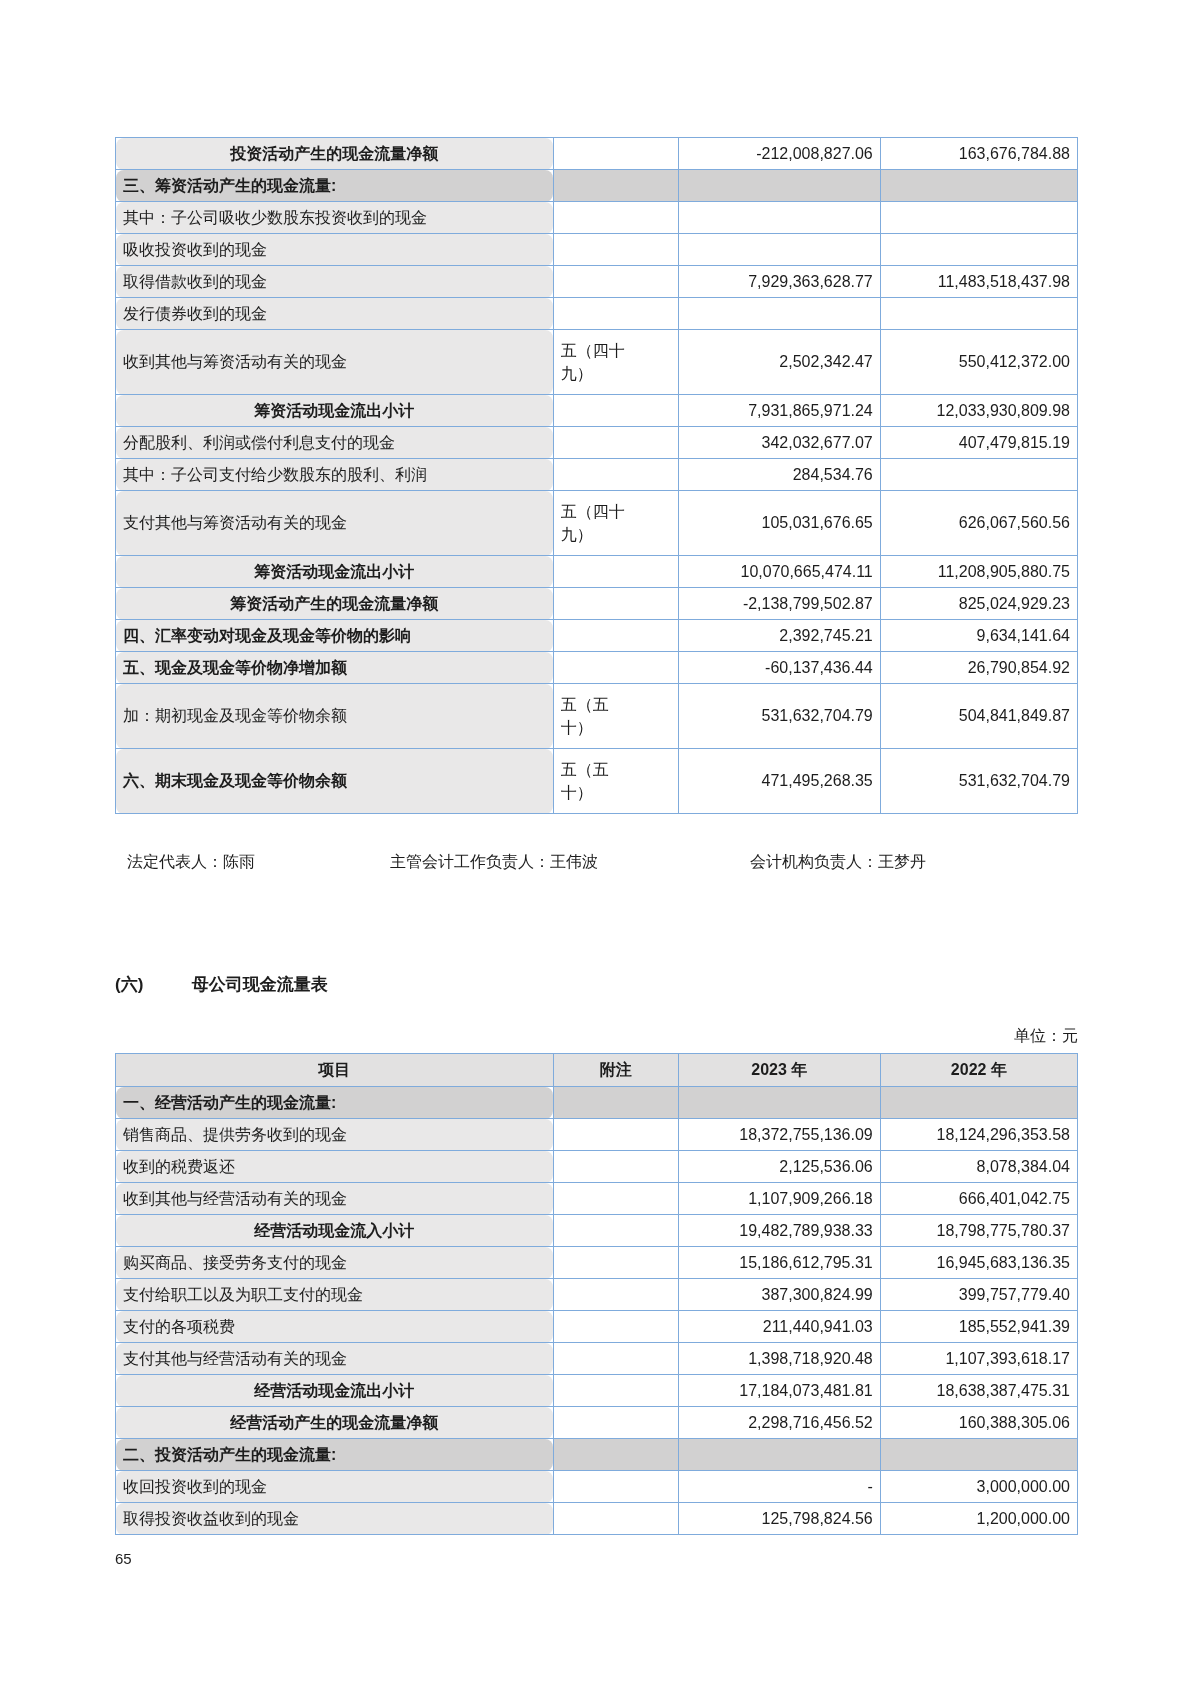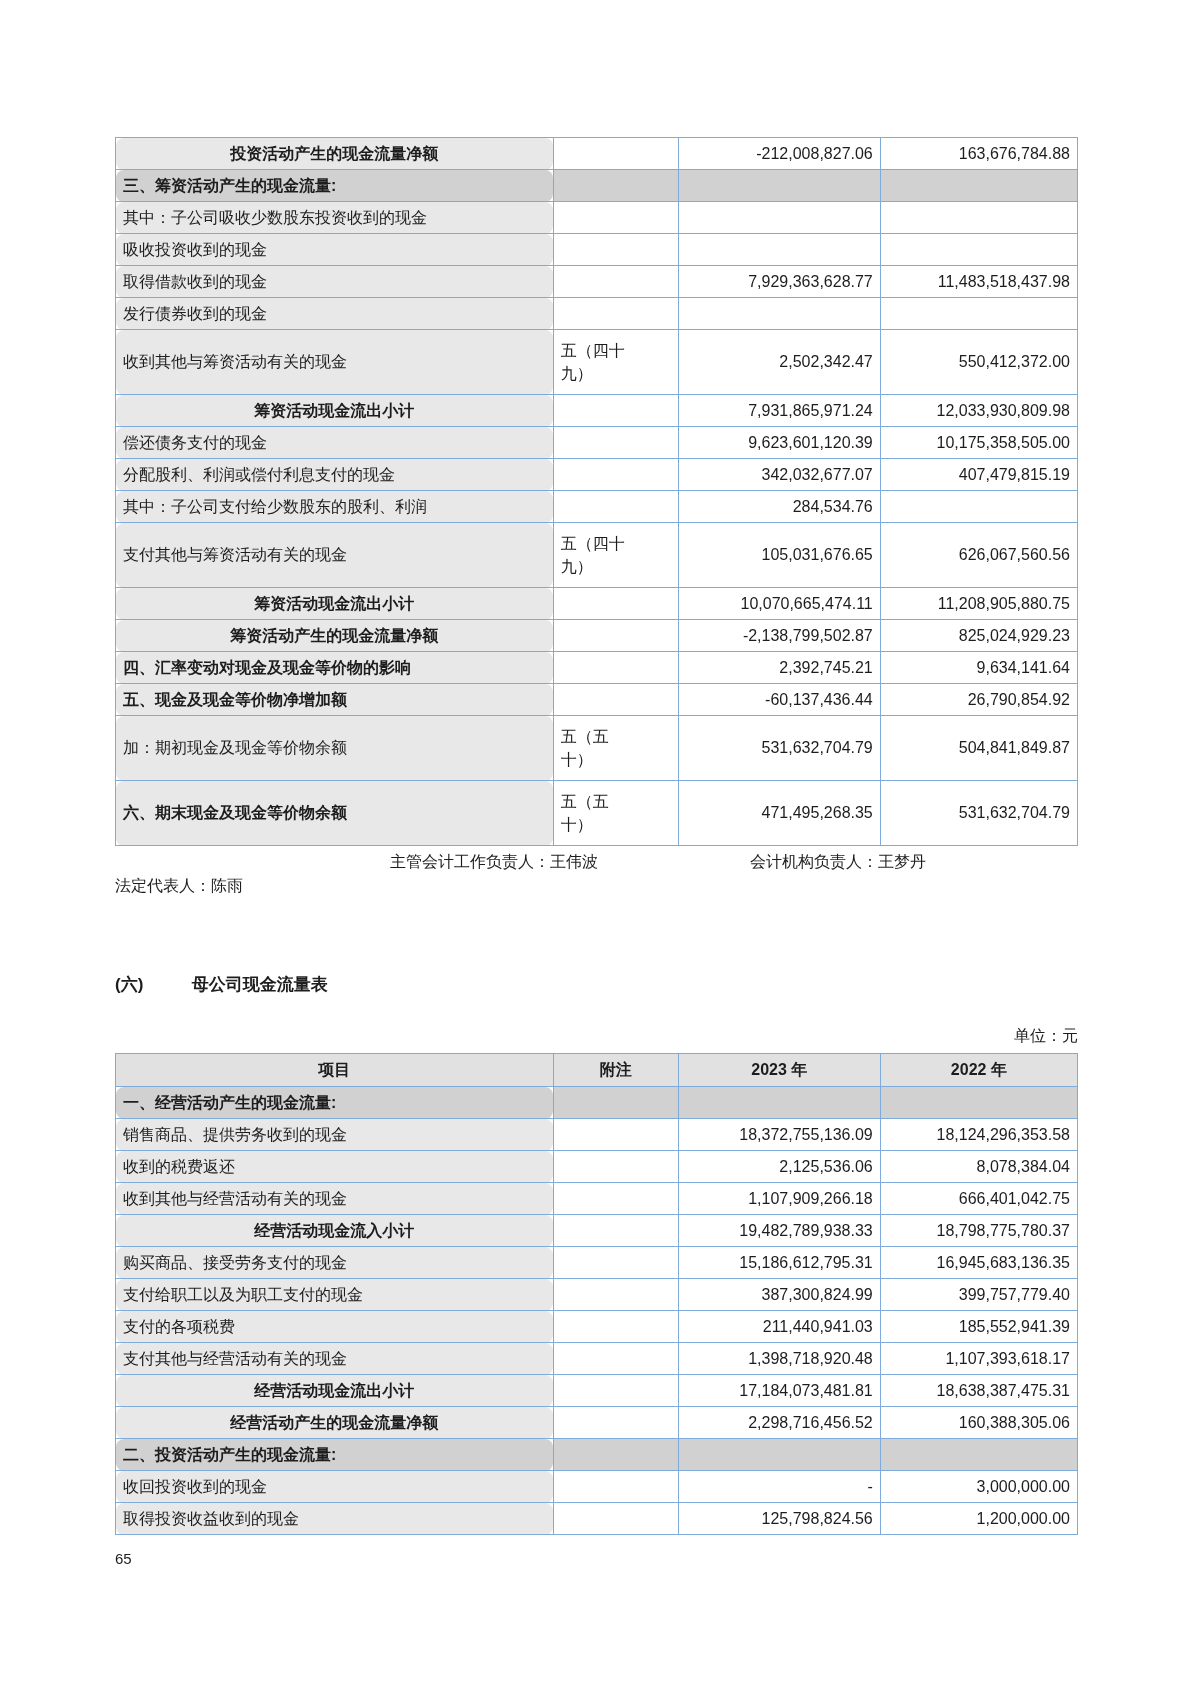--- a/index.html
+++ b/index.html
@@ -33,21 +33,21 @@
   .t2 tr.hdr{height:33px;}
   td.item-cell{background:var(--grey);text-align:left;border-radius:8px;}
   td.note-cell{background:#ffffff;white-space:pre-line;}
   td.num{background:#ffffff;text-align:right;font-size:15.5px;}
   tr.section td{background:var(--dark);font-weight:bold;}
   tr.subtotal td.item-cell{font-weight:bold;text-align:center;}
   tr.item-bold td.item-cell{font-weight:bold;}
   tr.hdr th{background:var(--head);font-weight:bold;text-align:center;font-size:16px;}
   .sig-row{position:absolute;left:115px;top:852px;width:963px;height:24px;font-size:16px;}
   .sig-row span{position:absolute;top:0;white-space:nowrap;}
-  .sig-legal{left:0;margin-top:24px;}
+  .sig-legal{left:12px;}
   .sig-chief{left:275px;}
   .sig-head{left:635px;}
   .sec-title{position:absolute;left:115px;top:973px;font-size:17px;font-weight:bold;}
   .sec-title .idx{display:inline-block;min-width:72px;}
   .unit-line{position:absolute;left:115px;top:1026px;width:963px;text-align:right;font-size:16px;}
   .page-num{position:absolute;left:0;top:1550px;width:963px;margin-left:115px;text-align:left;font-size:15px;}
 </style>
 </head>
 <body>
 
@@ -100,26 +100,20 @@
         <td class="note-cell">五（四十
 九）</td>
         <td class="num">2,502,342.47</td>
         <td class="num">550,412,372.00</td>
       </tr>
       <tr class="subtotal">
         <td class="item-cell">筹资活动现金流出小计</td>
         <td class="note-cell"></td>
         <td class="num">7,931,865,971.24</td>
         <td class="num">12,033,930,809.98</td>
-      </tr>
-      <tr class="item">
-        <td class="item-cell">偿还债务支付的现金</td>
-        <td class="note-cell"></td>
-        <td class="num">9,623,601,120.39</td>
-        <td class="num">10,175,358,505.00</td>
       </tr>
       <tr class="item">
         <td class="item-cell">分配股利、利润或偿付利息支付的现金</td>
         <td class="note-cell"></td>
         <td class="num">342,032,677.07</td>
         <td class="num">407,479,815.19</td>
       </tr>
       <tr class="item">
         <td class="item-cell">其中：子公司支付给少数股东的股利、利润</td>
         <td class="note-cell"></td>

